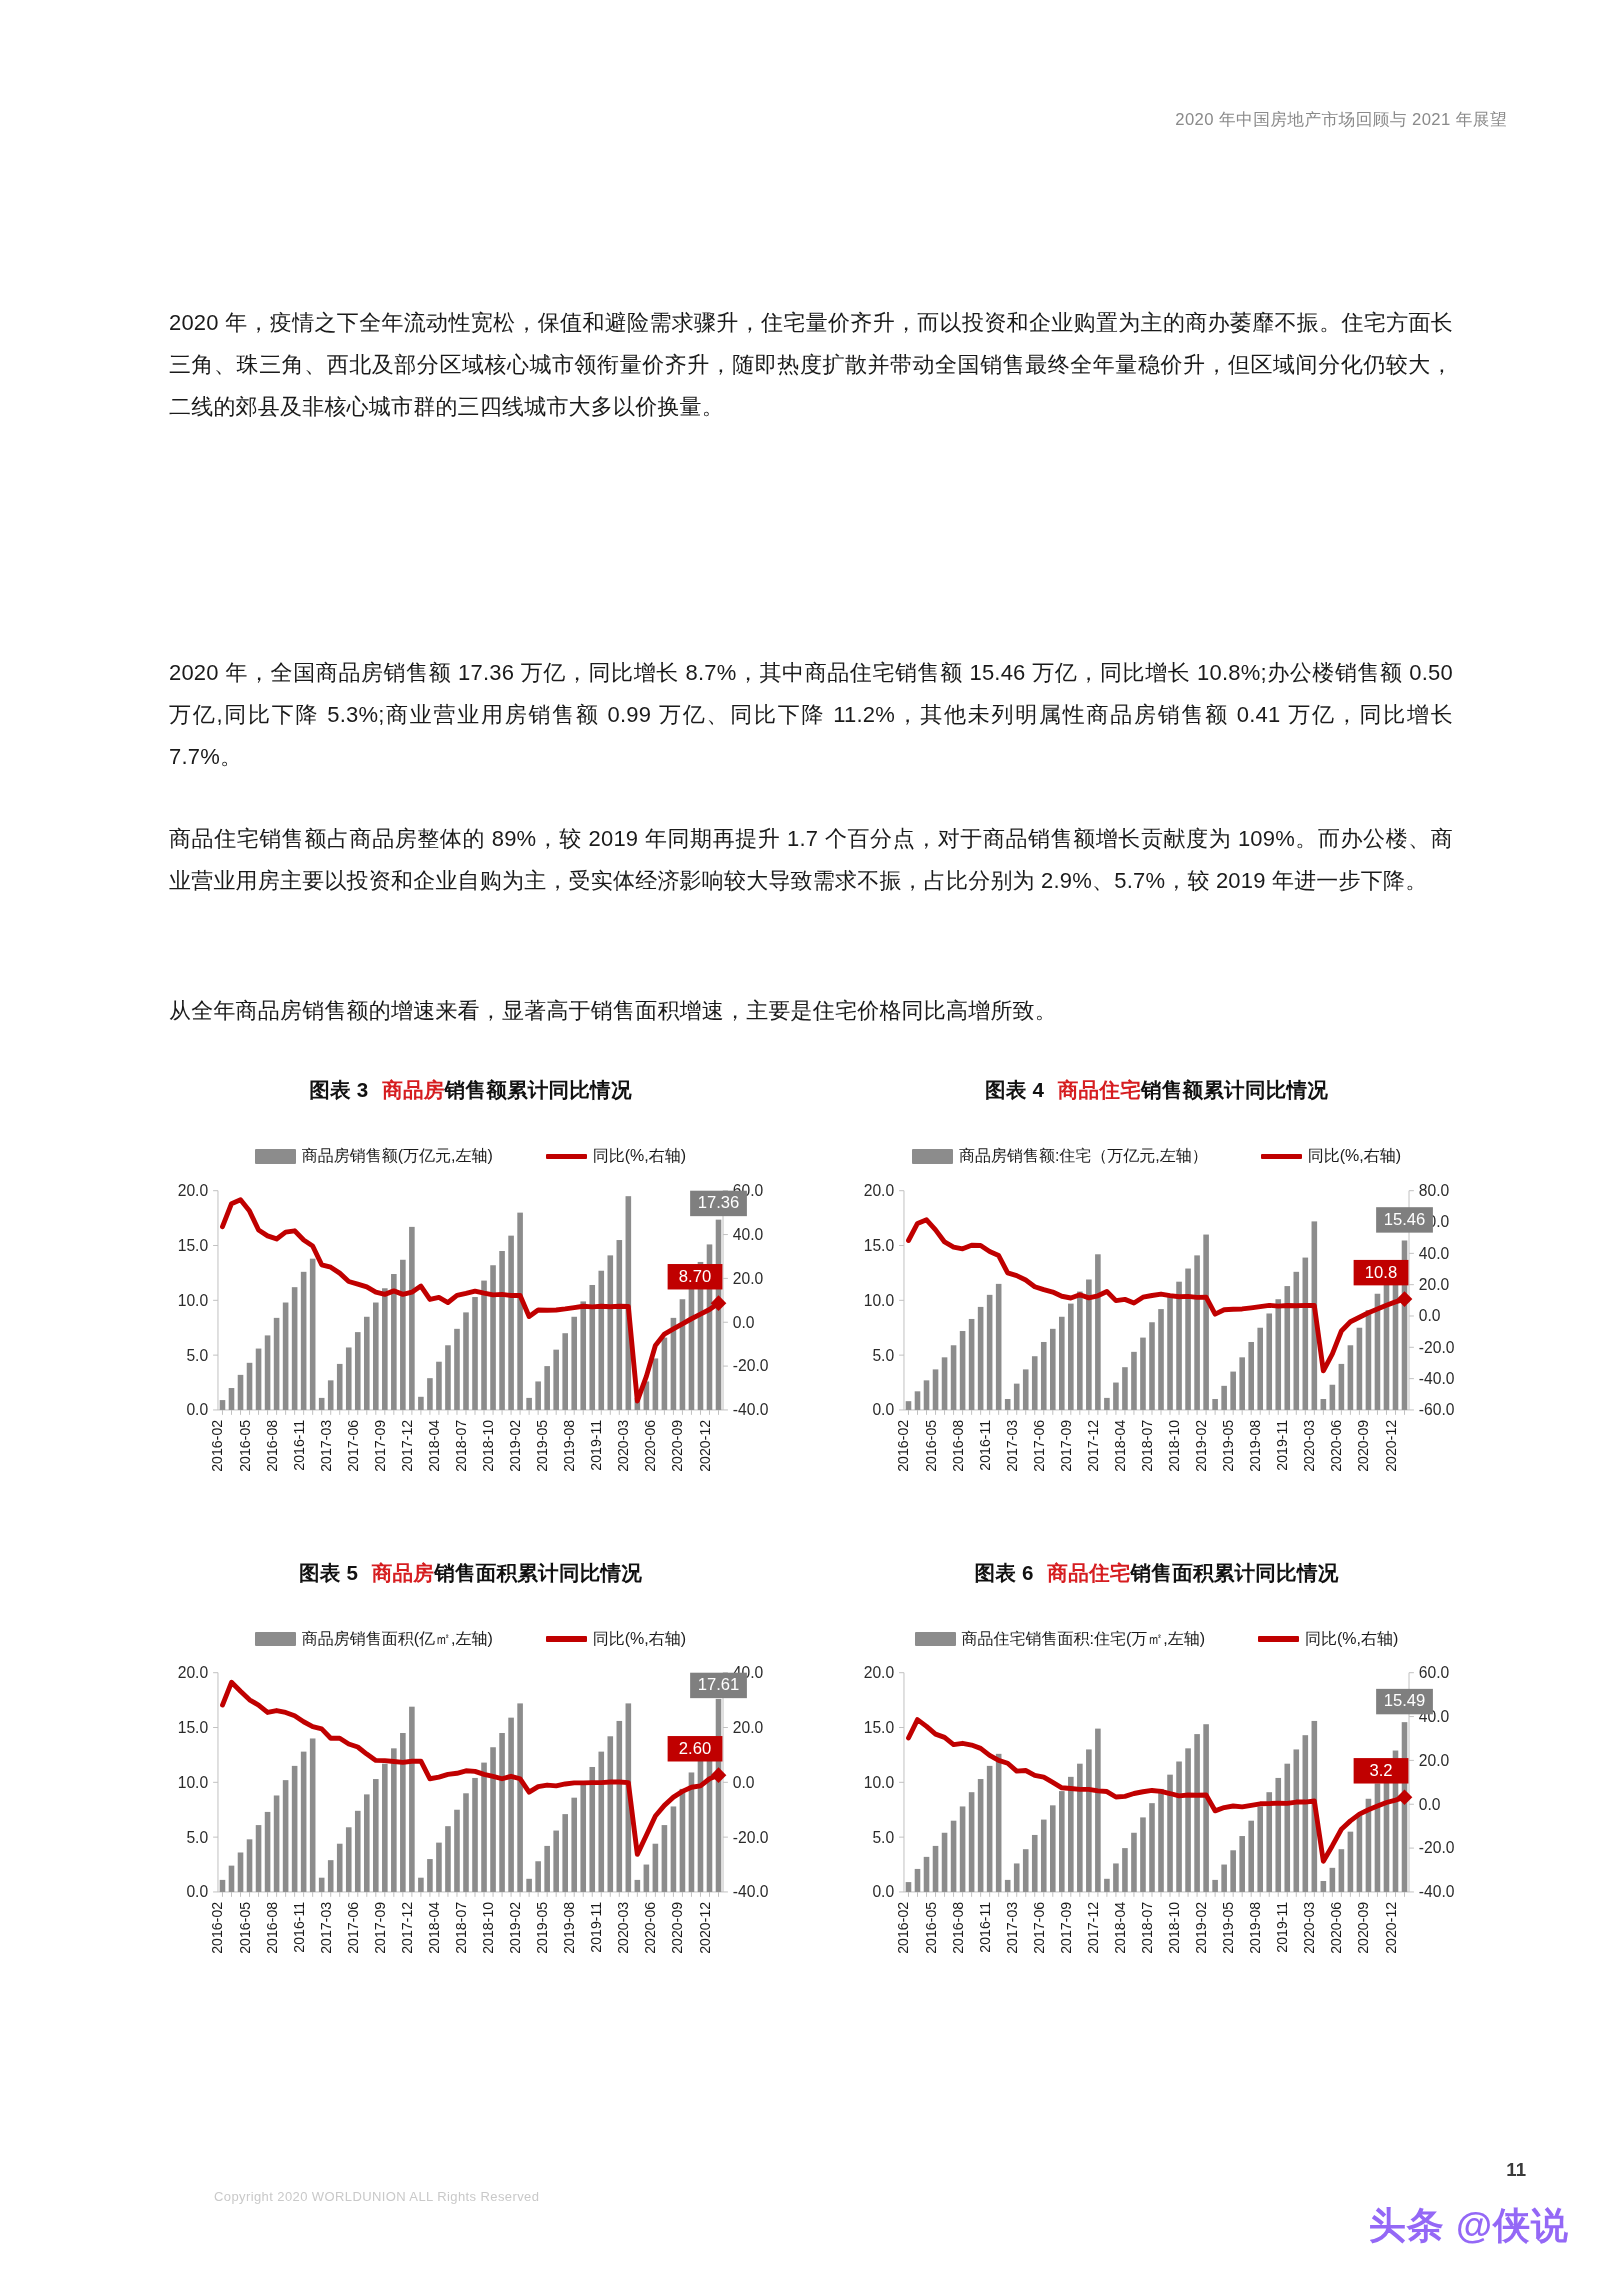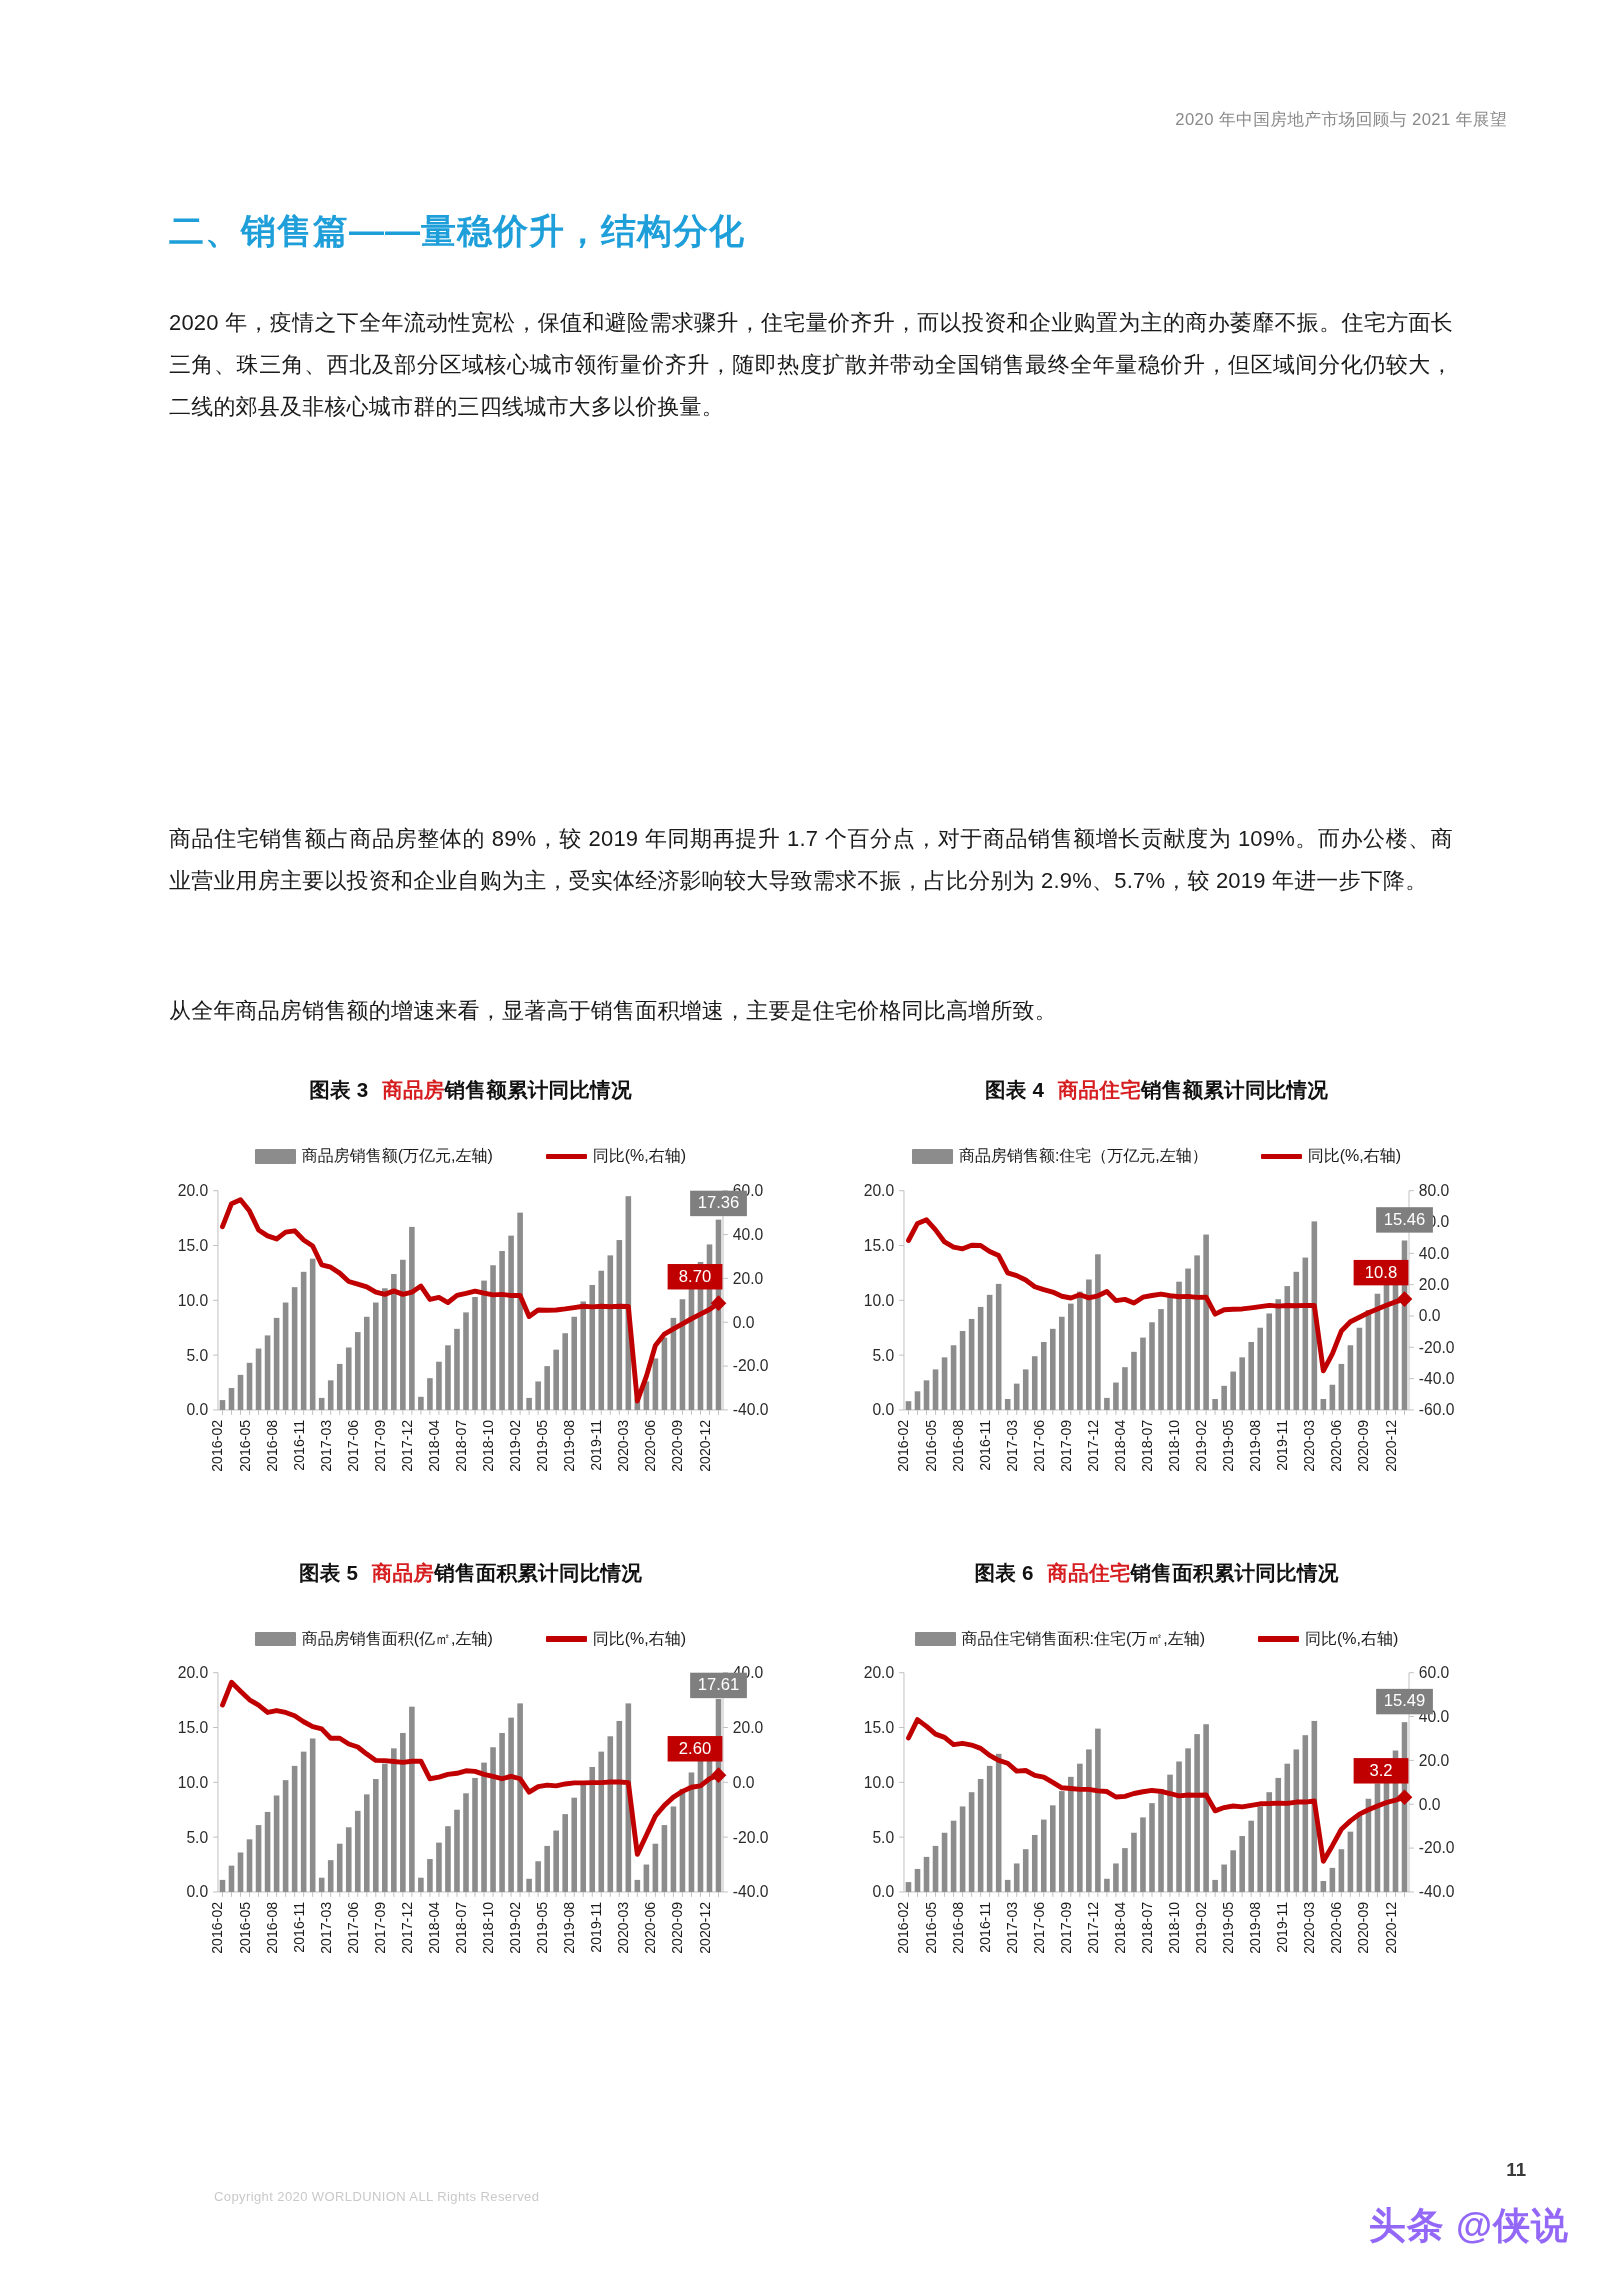--- a/index.html
+++ b/index.html
@@ -170,25 +170,25 @@
     opacity: 0.92;
   }
 </style>
 </head>
 <body>
 
 <div class="page">
 
   <div class="page-header">2020 年中国房地产市场回顾与 2021 年展望</div>
 
-  <h1 class="section-title">二、销售篇——量稳价升，结构分化</h1>
 
   <p class="body-block p1">2020 年，疫情之下全年流动性宽松，保值和避险需求骤升，住宅量价齐升，而以投资和企业购置为主的商办萎靡不振。住宅方面长三角、珠三角、西北及部分区域核心城市领衔量价齐升，随即热度扩散并带动全国销售最终全年量稳价升，但区域间分化仍较大，二线的郊县及非核心城市群的三四线城市大多以价换量。</p>
 
 
+  <p class="body-block p2">2020 年，全国商品房销售额 17.36 万亿，同比增长 8.7%，其中商品住宅销售额 15.46 万亿，同比增长 10.8%;办公楼销售额 0.50 万亿,同比下降 5.3%;商业营业用房销售额 0.99 万亿、同比下降 11.2%，其他未列明属性商品房销售额 0.41 万亿，同比增长 7.7%。</p>
   <p class="body-block p3">商品住宅销售额占商品房整体的 89%，较 2019 年同期再提升 1.7 个百分点，对于商品销售额增长贡献度为 109%。而办公楼、商业营业用房主要以投资和企业自购为主，受实体经济影响较大导致需求不振，占比分别为 2.9%、5.7%，较 2019 年进一步下降。</p>
   <p class="body-block p4">从全年商品房销售额的增速来看，显著高于销售面积增速，主要是住宅价格同比高增所致。</p>
 
   <div class="charts">
     <div class="chart-card">
       <div class="chart-title">
         <span class="idx">图表 3</span><span class="hl">商品房</span><span>销售额累计同比情况</span>
       </div>
       <div class="legend">
         <span class="item">

